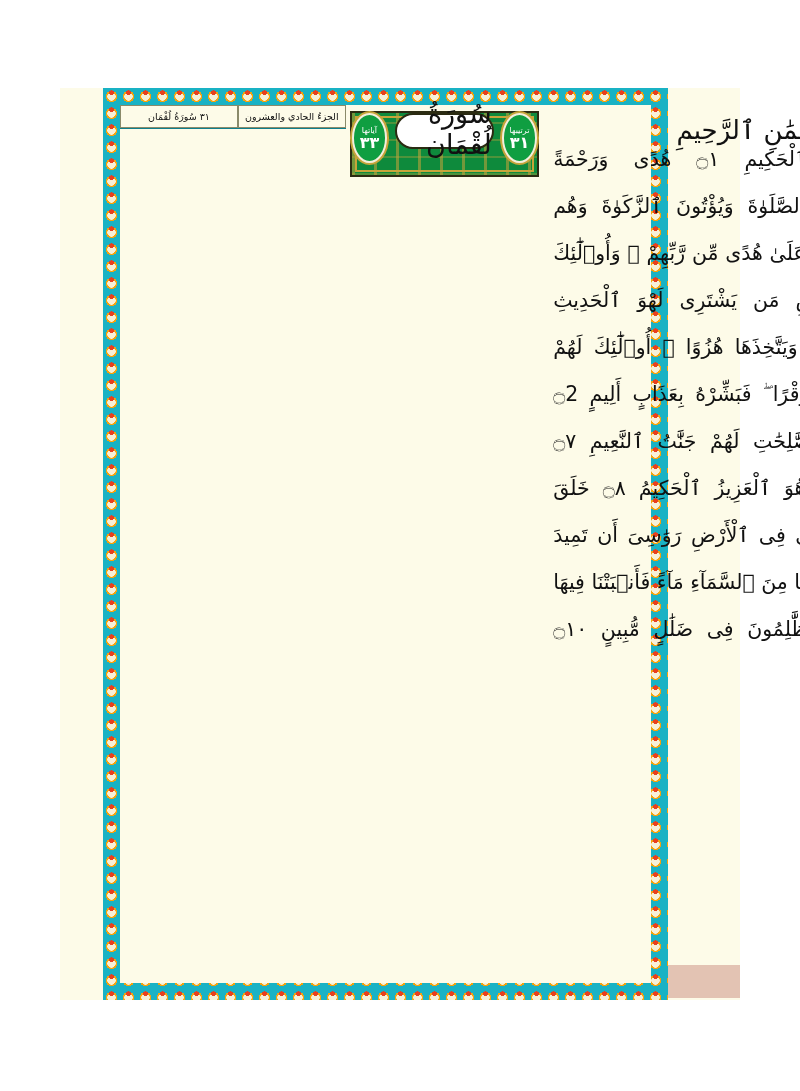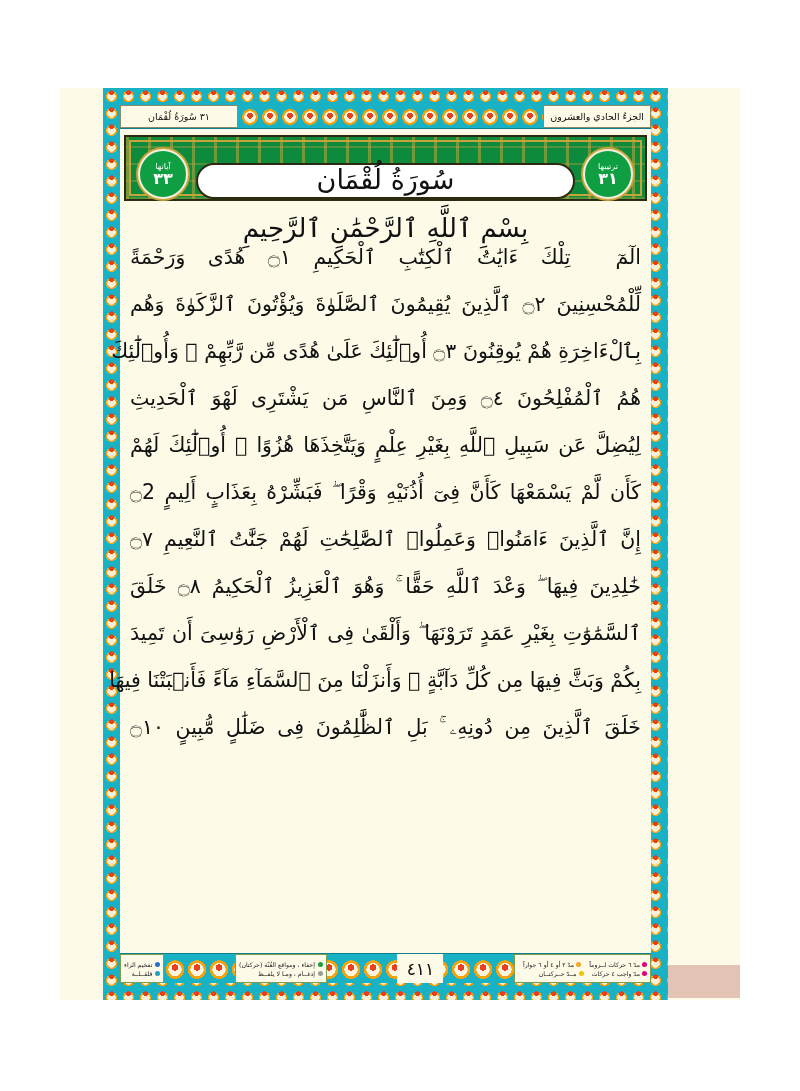--- a/index.html
+++ b/index.html
@@ -63,21 +63,21 @@
     background: #fdfbe8;
     outline: 1px solid #0e7f8c;
   }
 
   .frame-inner {
     position: absolute;
     left: 17px; right: 17px; top: 17px; bottom: 17px;
     background: #fdfbe8;
     z-index: 2;
     display: flex;
-    flex-direction: column;
+    flex-direction: row;
   }
 
   
   .top-strip {
     position: relative;
     height: 24px;
     flex: 0 0 24px;
     background: #19b2c4;
     background-image:
       radial-gradient(circle at 50% 45%, #e8401f 0 17%, transparent 18%),
@@ -105,23 +105,23 @@
 
   
   .title-banner {
     position: relative;
     margin: 6px 4px 2px 4px;
     height: 66px;
     flex: 0 0 66px;
     background: #0e8a3c;
     border: 2px solid #2b2b12;
     display: flex;
-    align-items: flex-end;
+    align-items: flex-start;
     justify-content: space-between;
-    padding: 0 12px;
+    padding: 0 0;
     background-image:
       repeating-linear-gradient(90deg, rgba(198,164,58,.55) 0 3px, transparent 3px 22px),
       repeating-linear-gradient(0deg, rgba(198,164,58,.35) 0 2px, transparent 2px 17px);
   }
   .banner-gold-edge {
     position: absolute; inset: 3px;
     border: 2px solid #c6a43a;
     pointer-events: none;
   }
   .medallion {

